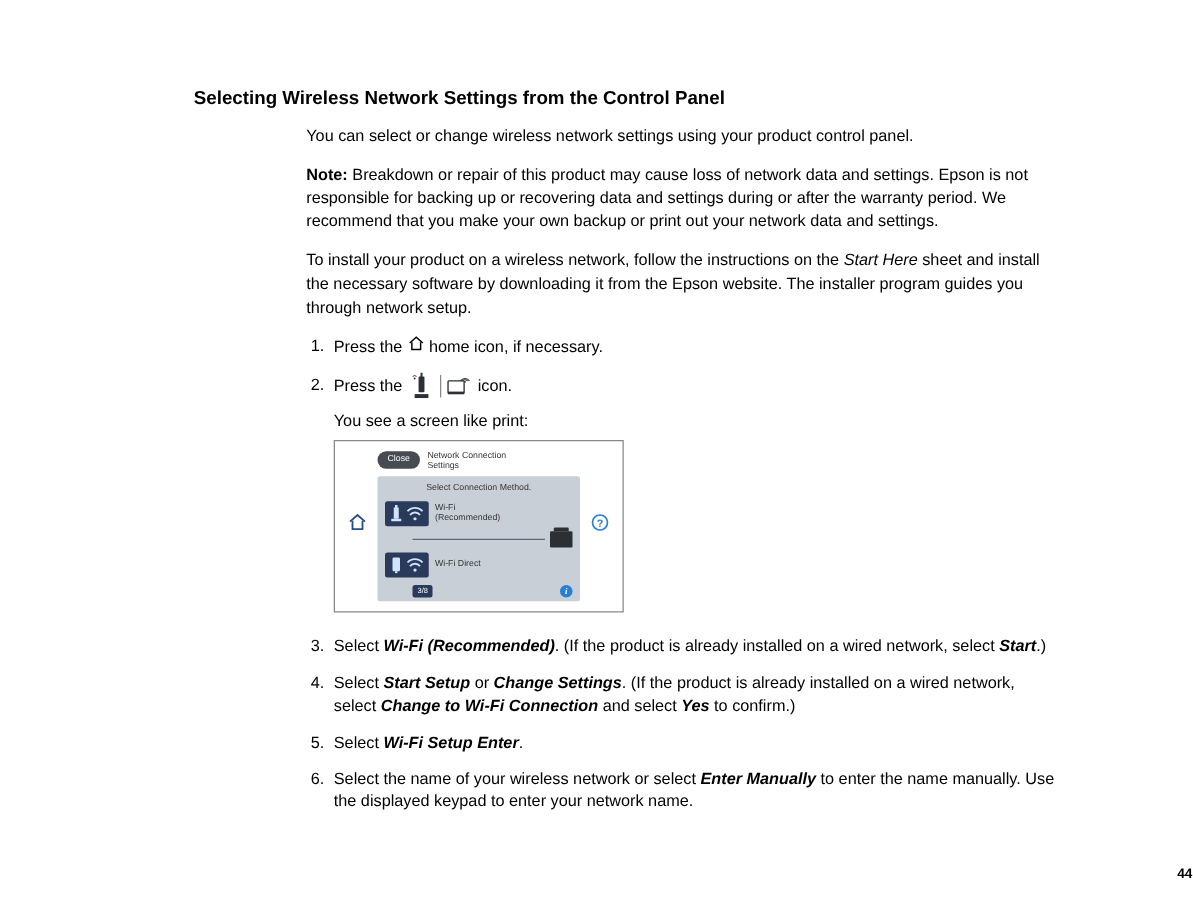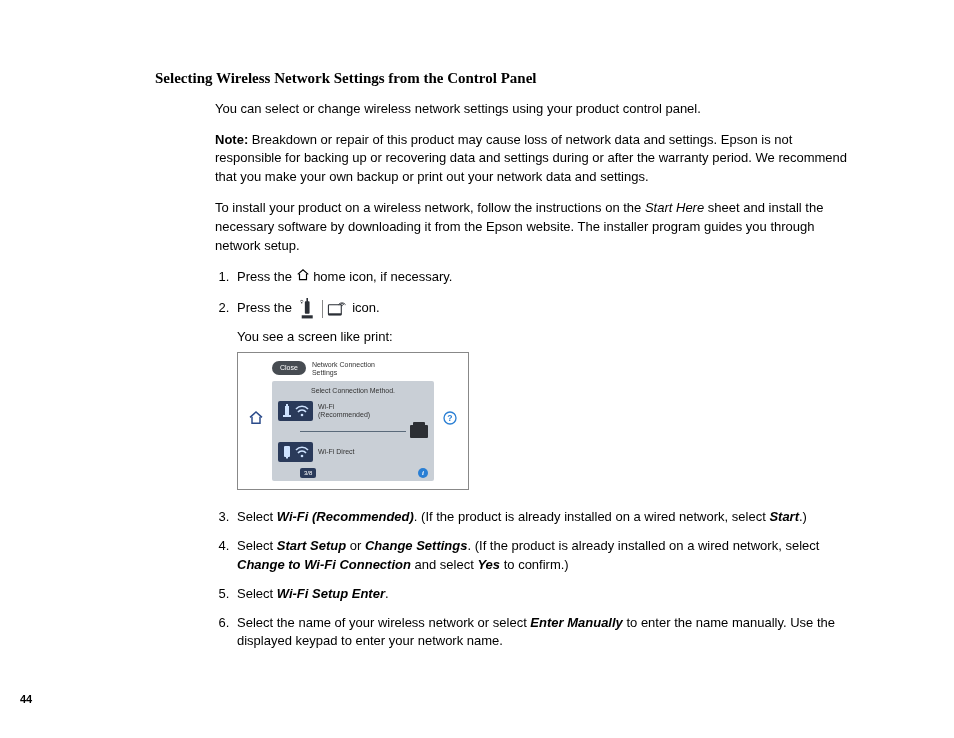--- a/index.html
+++ b/index.html
@@ -14,24 +14,23 @@
     line-height: 1.45;
     position: relative;
   }
   .page {
     padding: 68px 105px 0 155px;
   }
   h2.heading {
     font-size: 15px;
     font-weight: bold;
     margin: 0 0 10px 0;
-    font-family: Liberation Serif, serif;
   }
   .body-block {
-    margin-left: 60px;
+    margin-left: 90px;
     max-width: 640px;
   }
   .para { margin: 0 0 12px 0; }
   .note-label { font-weight: bold; }
   ol.steps {
     margin: 0;
     padding: 0 0 0 18px;
   }
   ol.steps > li {
     margin: 0 0 10px 0;
@@ -169,24 +168,23 @@
     align-items: center;
     justify-content: center;
     font-family: Georgia, serif;
     font-style: italic;
   }
   .fig-help svg { width: 16px; height: 16px; }
   .page-number {
     position: absolute;
     bottom: 30px;
     left: 0; right: 0;
-    text-align: left;
+    text-align: right;
     font-size: 11px;
     font-weight: bold;
-    margin-left: 20px;
   }
 </style>
 </head>
 <body>
 
 <div class="page">
 
   <h2 class="heading">Selecting Wireless Network Settings from the Control Panel</h2>
 
   <div class="body-block">

